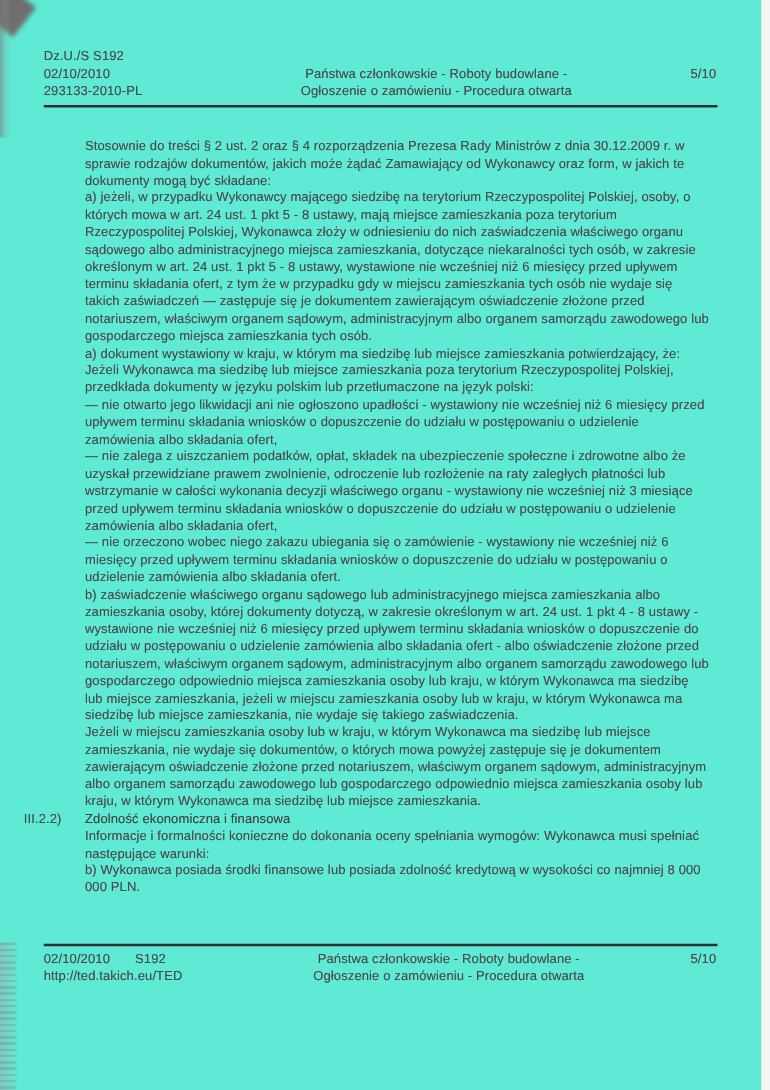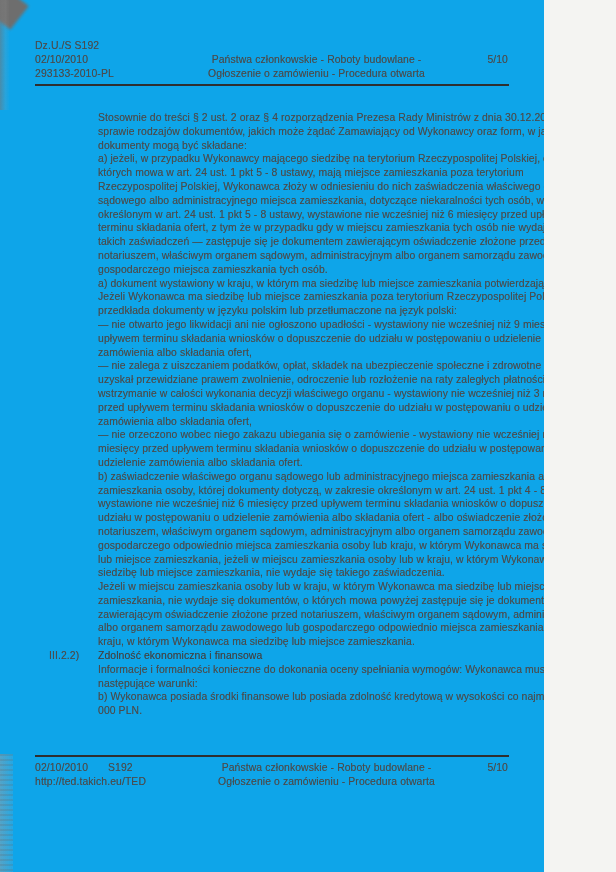--- a/index.html
+++ b/index.html
@@ -5,23 +5,23 @@
   * { margin: 0; padding: 0; box-sizing: border-box; }
 
   html, body {
     width: 616px;
     background: #f4f4f2;
     font-family: "Liberation Sans", sans-serif;
   }
 
   .page {
     position: relative;
-    width: 544px;
+    width: 609px;
     height: 872px;
-    background: #0ea5e9;
+    background: #5eead4;
     overflow: hidden;
     color: #4b4b4b;
   }
 
   
   .scan-corner-tl {
     position: absolute;
     top: -10px; left: -18px;
     width: 42px; height: 30px;
     background: #6e6e6e;
@@ -68,21 +68,21 @@
   .header-rule {
     position: absolute;
     top: 84px; left: 35px; right: 35px;
     height: 2px;
     background: #2f2f2f;
   }
 
   
   .doc-body {
     position: absolute;
-    top: 111px; left: 98px;
+    top: 111px; left: 68px;
     width: 500px;
   }
   .doc-body p { margin: 0; }
 
   .section { position: relative; }
   .section-label {
     position: absolute;
     left: -49px; top: 0;
   }
   .section-title { font-weight: 400; color: #414141; }
@@ -128,23 +128,23 @@
     </div>
   </header>
 
   <div class="header-rule"></div>
 
   <main class="doc-body txt">
     <p>Stosownie do treści § 2 ust. 2 oraz § 4 rozporządzenia Prezesa Rady Ministrów z dnia 30.12.2009 r. w sprawie rodzajów dokumentów, jakich może żądać Zamawiający od Wykonawcy oraz form, w jakich te dokumenty mogą być składane:</p>
     <p>a) jeżeli, w przypadku Wykonawcy mającego siedzibę na terytorium Rzeczypospolitej Polskiej, osoby, o których mowa w art. 24 ust. 1 pkt 5 - 8 ustawy, mają miejsce zamieszkania poza terytorium Rzeczypospolitej Polskiej, Wykonawca złoży w odniesieniu do nich zaświadczenia właściwego organu sądowego albo administracyjnego miejsca zamieszkania, dotyczące niekaralności tych osób, w zakresie określonym w art. 24 ust. 1 pkt 5 - 8 ustawy, wystawione nie wcześniej niż 6 miesięcy przed upływem terminu składania ofert, z tym że w przypadku gdy w miejscu zamieszkania tych osób nie wydaje się takich zaświadczeń — zastępuje się je dokumentem zawierającym oświadczenie złożone przed notariuszem, właściwym organem sądowym, administracyjnym albo organem samorządu zawodowego lub gospodarczego miejsca zamieszkania tych osób.</p>
     <p>a) dokument wystawiony w kraju, w którym ma siedzibę lub miejsce zamieszkania potwierdzający, że:</p>
     <p>Jeżeli Wykonawca ma siedzibę lub miejsce zamieszkania poza terytorium Rzeczypospolitej Polskiej, przedkłada dokumenty w języku polskim lub przetłumaczone na język polski:</p>
-    <p>— nie otwarto jego likwidacji ani nie ogłoszono upadłości - wystawiony nie wcześniej niż 9 miesięcy przed upływem terminu składania wniosków o dopuszczenie do udziału w postępowaniu o udzielenie zamówienia albo składania ofert,</p>
+    <p>— nie otwarto jego likwidacji ani nie ogłoszono upadłości - wystawiony nie wcześniej niż 6 miesięcy przed upływem terminu składania wniosków o dopuszczenie do udziału w postępowaniu o udzielenie zamówienia albo składania ofert,</p>
     <p>— nie zalega z uiszczaniem podatków, opłat, składek na ubezpieczenie społeczne i zdrowotne albo że uzyskał przewidziane prawem zwolnienie, odroczenie lub rozłożenie na raty zaległych płatności lub wstrzymanie w całości wykonania decyzji właściwego organu - wystawiony nie wcześniej niż 3 miesiące przed upływem terminu składania wniosków o dopuszczenie do udziału w postępowaniu o udzielenie zamówienia albo składania ofert,</p>
-    <p>— nie orzeczono wobec niego zakazu ubiegania się o zamówienie - wystawiony nie wcześniej niż 9 miesięcy przed upływem terminu składania wniosków o dopuszczenie do udziału w postępowaniu o udzielenie zamówienia albo składania ofert.</p>
+    <p>— nie orzeczono wobec niego zakazu ubiegania się o zamówienie - wystawiony nie wcześniej niż 6 miesięcy przed upływem terminu składania wniosków o dopuszczenie do udziału w postępowaniu o udzielenie zamówienia albo składania ofert.</p>
     <p>b) zaświadczenie właściwego organu sądowego lub administracyjnego miejsca zamieszkania albo zamieszkania osoby, której dokumenty dotyczą, w zakresie określonym w art. 24 ust. 1 pkt 4 - 8 ustawy - wystawione nie wcześniej niż 6 miesięcy przed upływem terminu składania wniosków o dopuszczenie do udziału w postępowaniu o udzielenie zamówienia albo składania ofert - albo oświadczenie złożone przed notariuszem, właściwym organem sądowym, administracyjnym albo organem samorządu zawodowego lub gospodarczego odpowiednio miejsca zamieszkania osoby lub kraju, w którym Wykonawca ma siedzibę lub miejsce zamieszkania, jeżeli w miejscu zamieszkania osoby lub w kraju, w którym Wykonawca ma siedzibę lub miejsce zamieszkania, nie wydaje się takiego zaświadczenia.</p>
     <p>Jeżeli w miejscu zamieszkania osoby lub w kraju, w którym Wykonawca ma siedzibę lub miejsce zamieszkania, nie wydaje się dokumentów, o których mowa powyżej zastępuje się je dokumentem zawierającym oświadczenie złożone przed notariuszem, właściwym organem sądowym, administracyjnym albo organem samorządu zawodowego lub gospodarczego odpowiednio miejsca zamieszkania osoby lub kraju, w którym Wykonawca ma siedzibę lub miejsce zamieszkania.</p>
 
     <div class="section">
       <span class="section-label">III.2.2)</span>
       <div class="section-title">Zdolność ekonomiczna i finansowa</div>
       <p>Informacje i formalności konieczne do dokonania oceny spełniania wymogów: Wykonawca musi spełniać następujące warunki:</p>
       <p>b) Wykonawca posiada środki finansowe lub posiada zdolność kredytową w wysokości co najmniej 8 000 000 PLN.</p>
     </div>
   </main>

